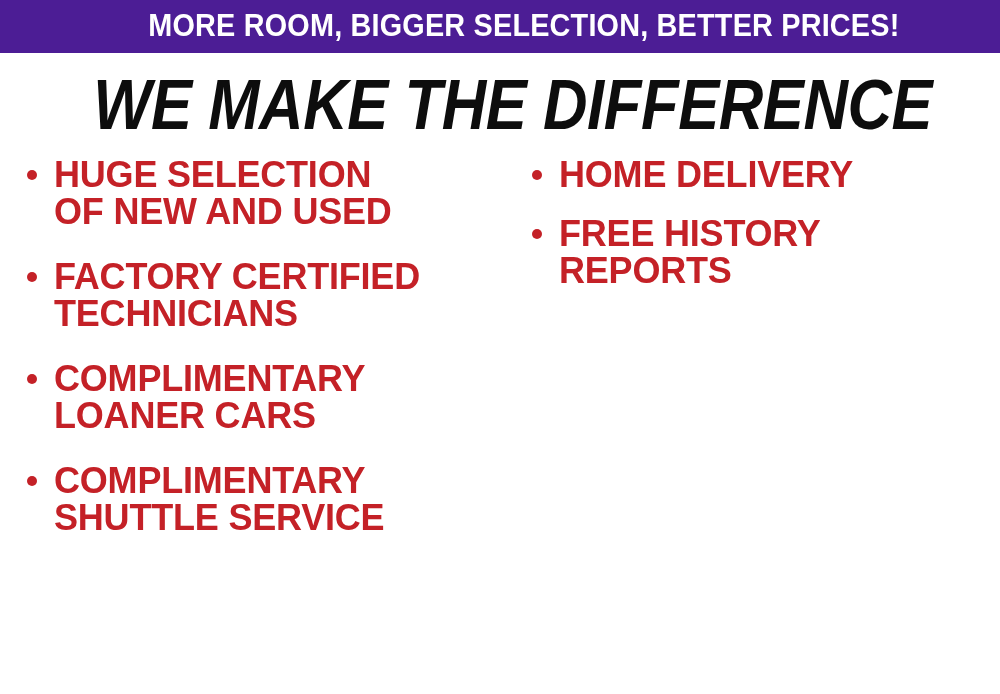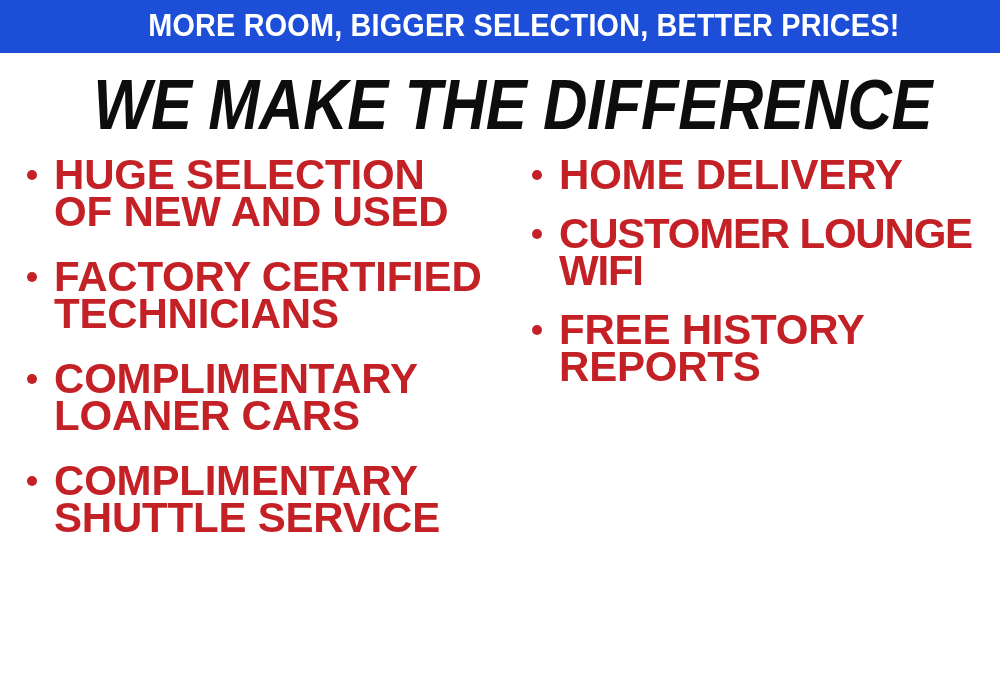--- a/index.html
+++ b/index.html
@@ -9,21 +9,21 @@
   body {
     width: 1000px;
     height: 694px;
     background: #ffffff;
     font-family: "Liberation Sans", sans-serif;
     overflow: hidden;
   }
 
   .banner {
     height: 53px;
-    background: #1d4ed8;
+    background: #4c1d95;
     display: flex;
     align-items: center;
     justify-content: center;
     padding-left: 47px;
   }
   .banner-text {
     color: #ffffff;
     font-size: 31px;
     font-weight: bold;
     letter-spacing: 0.2px;
@@ -74,21 +74,21 @@
 
   ul.bullets {
     list-style: none;
     margin: 0;
     padding: 0;
   }
   ul.bullets > li {
     position: relative;
     padding-left: 34px;
     color: #c42127;
-    font-size: 42px;
+    font-size: 36px;
     font-weight: bold;
     line-height: 37px;
     text-transform: uppercase;
     letter-spacing: -0.2px;
   }
   ul.bullets > li .dot {
     position: absolute;
     left: 7px;
     top: 14px;
     width: 10px;
@@ -146,25 +146,20 @@
       </li>
     </ul>
   </div>
 
   <div class="col col-right">
     <ul class="bullets">
       <li>
         <span class="dot"></span>
         <span class="txt">HOME DELIVERY</span>
       </li>
-      <li class="tight">
-        <span class="dot"></span>
-        <span class="txt">CUSTOMER LOUNGE
-WIFI</span>
-      </li>
       <li>
         <span class="dot"></span>
         <span class="txt">FREE HISTORY
  REPORTS</span>
       </li>
     </ul>
   </div>
 
 </div>
 

